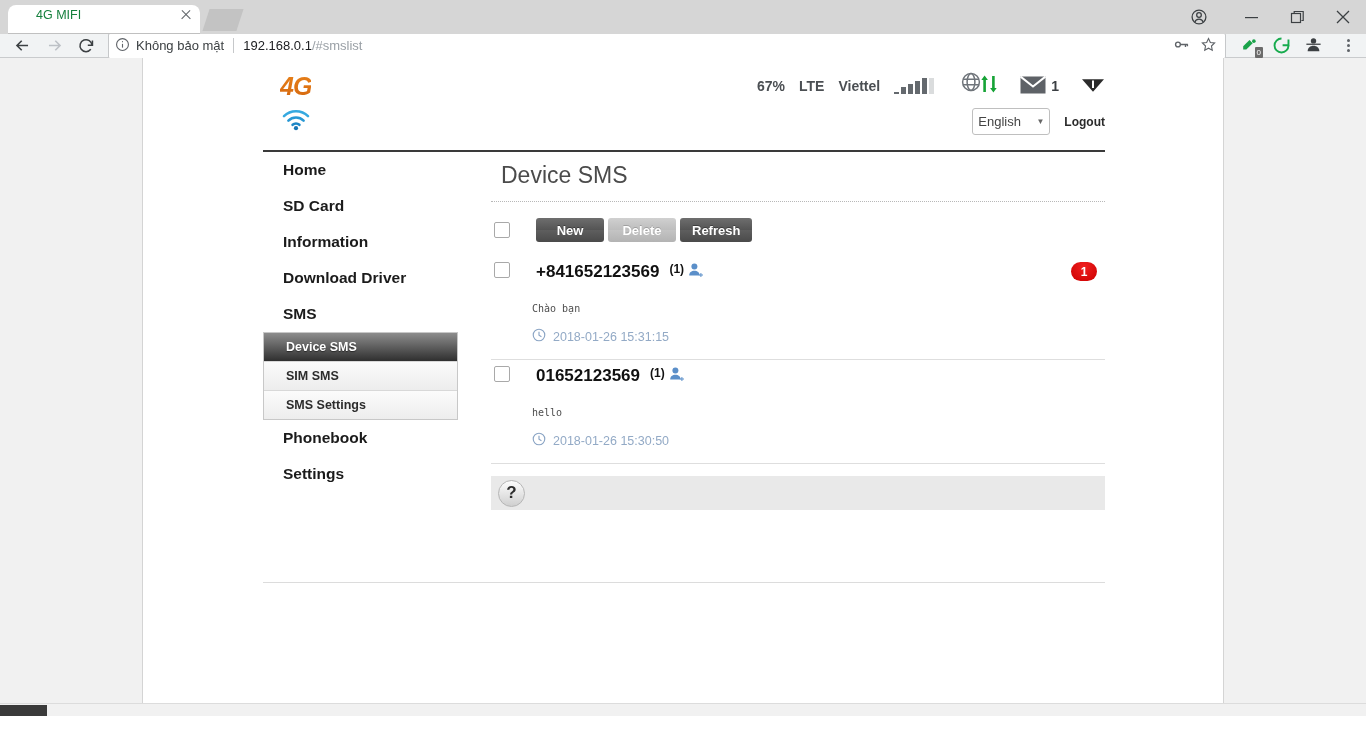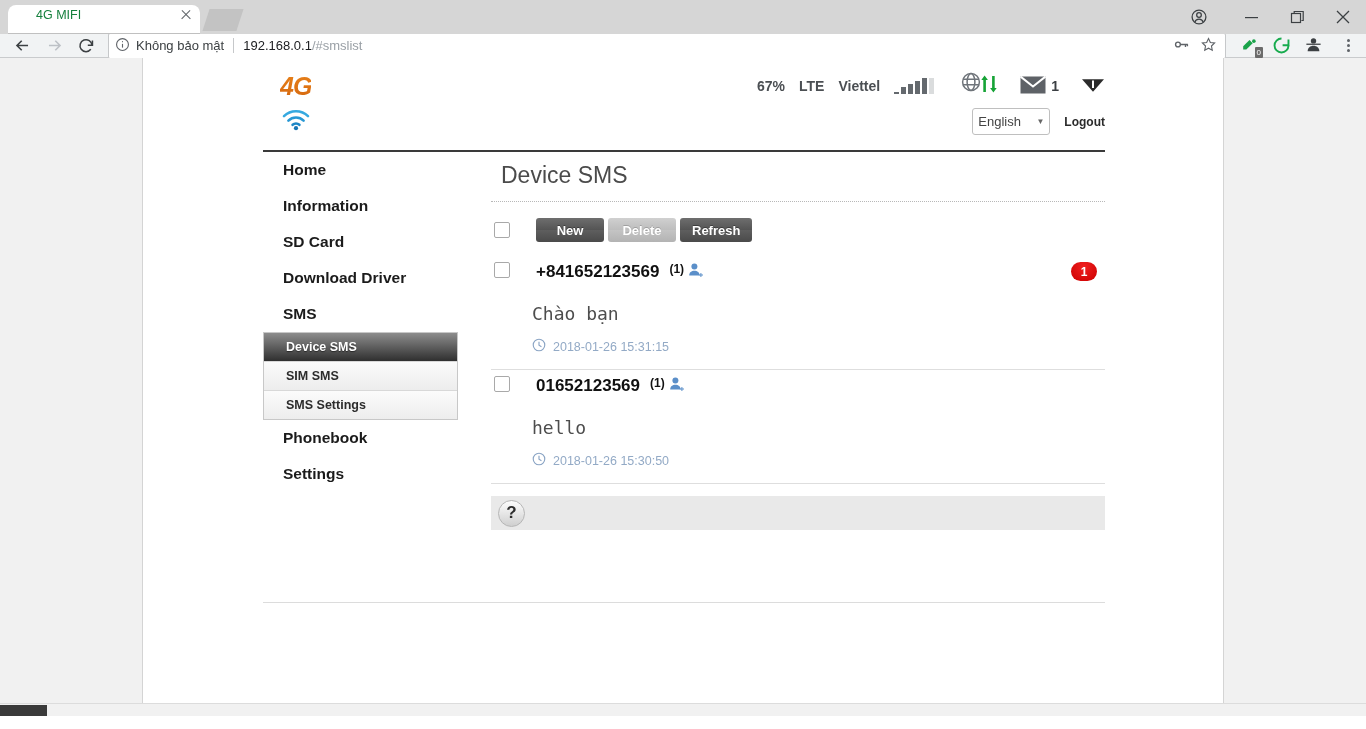--- a/index.html
+++ b/index.html
@@ -370,21 +370,21 @@
     background: radial-gradient(circle at 50% 25%, #f02020 0%, #cc0000 100%);
     border-radius: 10px;
     color: #fff;
     font-size: 12px;
     font-weight: bold;
     display: flex; align-items: center; justify-content: center;
     padding: 0 7px;
   }
   .sms-body {
     font-family: "DejaVu Sans Mono", monospace;
-    font-size: 18px;
+    font-size: 10px;
     color: #4d4d4d;
     margin: 13px 0 0 38px;
   }
   .sms-time {
     display: flex;
     align-items: center;
     gap: 7px;
     margin: 14px 0 0 38px;
     font-size: 12.5px;
     color: #93aac6;
@@ -613,22 +613,22 @@
           <div class="logout">Logout</div>
         </div>
       </div>
 
       <div class="header-rule"></div>
 
       <div class="body-wrap">
 
         <div class="sidebar">
           <div class="nav-item">Home</div>
+          <div class="nav-item">SD Card</div>
           <div class="nav-item">Information</div>
-          <div class="nav-item">SD Card</div>
           <div class="nav-item">Download Driver</div>
           <div class="nav-item">SMS</div>
 
           <div class="nav-sub">
             <div class="subitem active">Device SMS</div>
             <div class="subitem">SIM SMS</div>
             <div class="subitem">SMS Settings</div>
           </div>
 
           <div class="nav-item">Phonebook</div>

